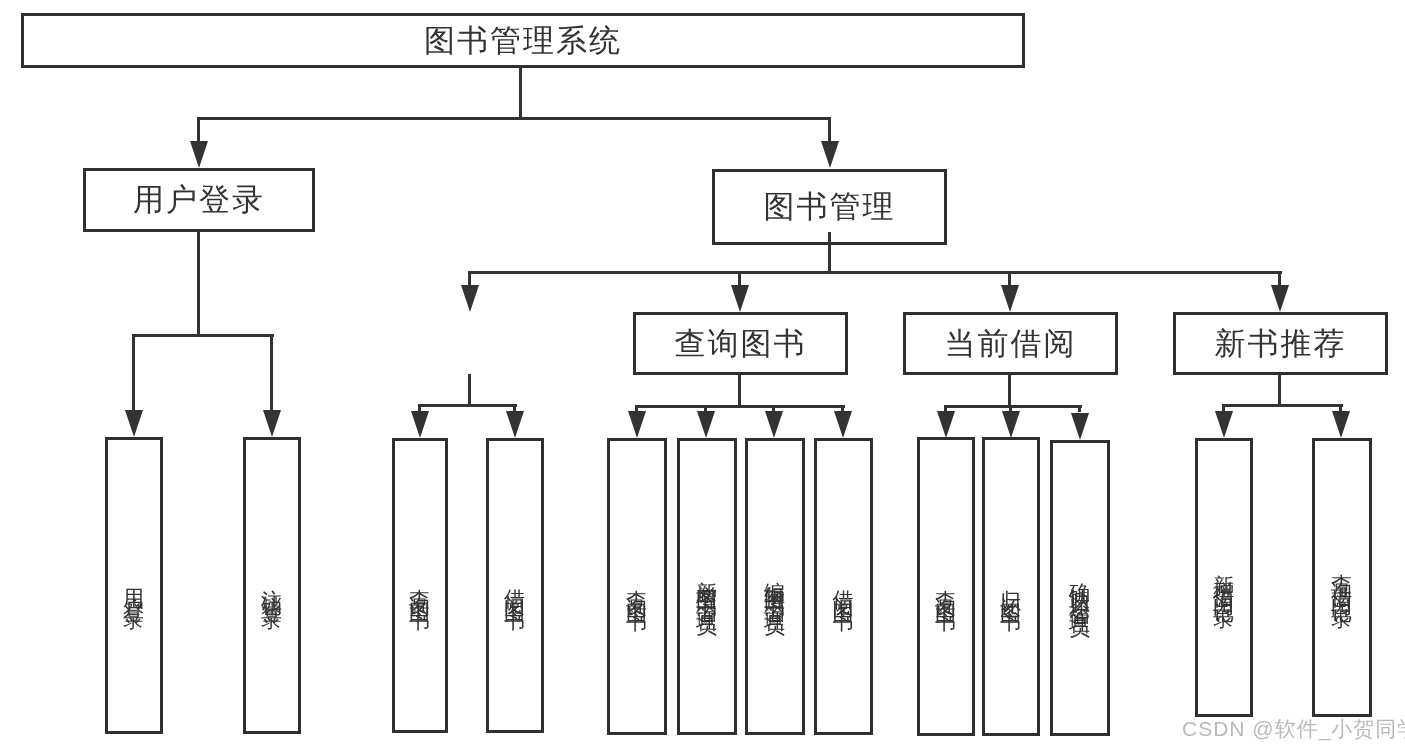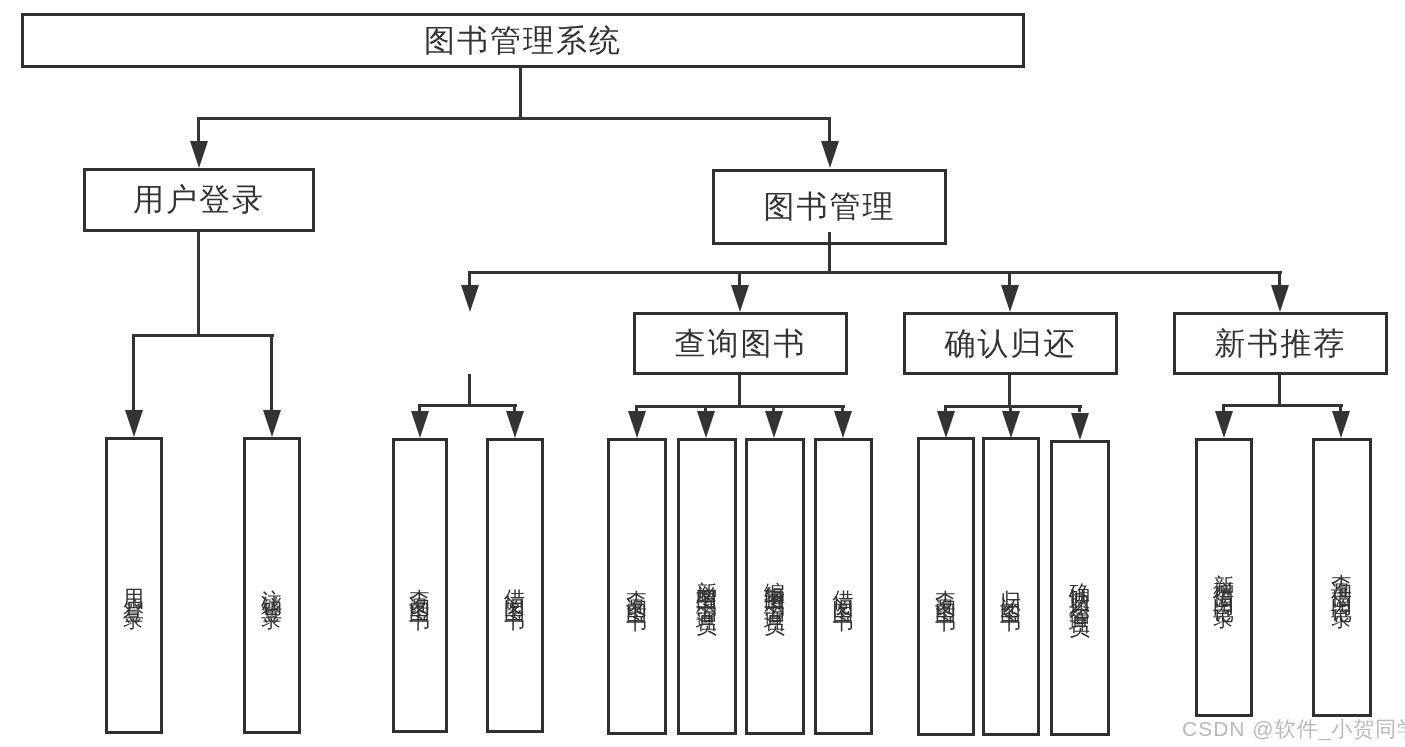--- a/index.html
+++ b/index.html
@@ -69,21 +69,21 @@
   <div class="arrowhead" style="left:731px;top:285px;"></div>
   <div class="vline" style="left:1008px;top:271px;height:14px;"></div>
   <div class="arrowhead" style="left:1001px;top:285px;"></div>
   <div class="vline" style="left:1278px;top:271px;height:14px;"></div>
   <div class="arrowhead" style="left:1271px;top:285px;"></div>
 
   <div class="node" style="left:633px;top:312px;width:215px;height:63px;">
     <span>查询图书</span>
   </div>
   <div class="node" style="left:903px;top:312px;width:215px;height:63px;">
-    <span>确认归还</span>
+    <span>当前借阅</span>
   </div>
   <div class="node" style="left:1173px;top:312px;width:215px;height:63px;">
     <span>新书推荐</span>
   </div>
 
   <div class="vline" style="left:468px;top:374px;height:33px;"></div>
   <div class="hline" style="left:419px;top:404px;width:98px;"></div>
   <div class="vline" style="left:418px;top:404px;height:8px;"></div>
   <div class="arrowhead" style="left:411px;top:411px;"></div>
   <div class="vline" style="left:513px;top:404px;height:8px;"></div>

